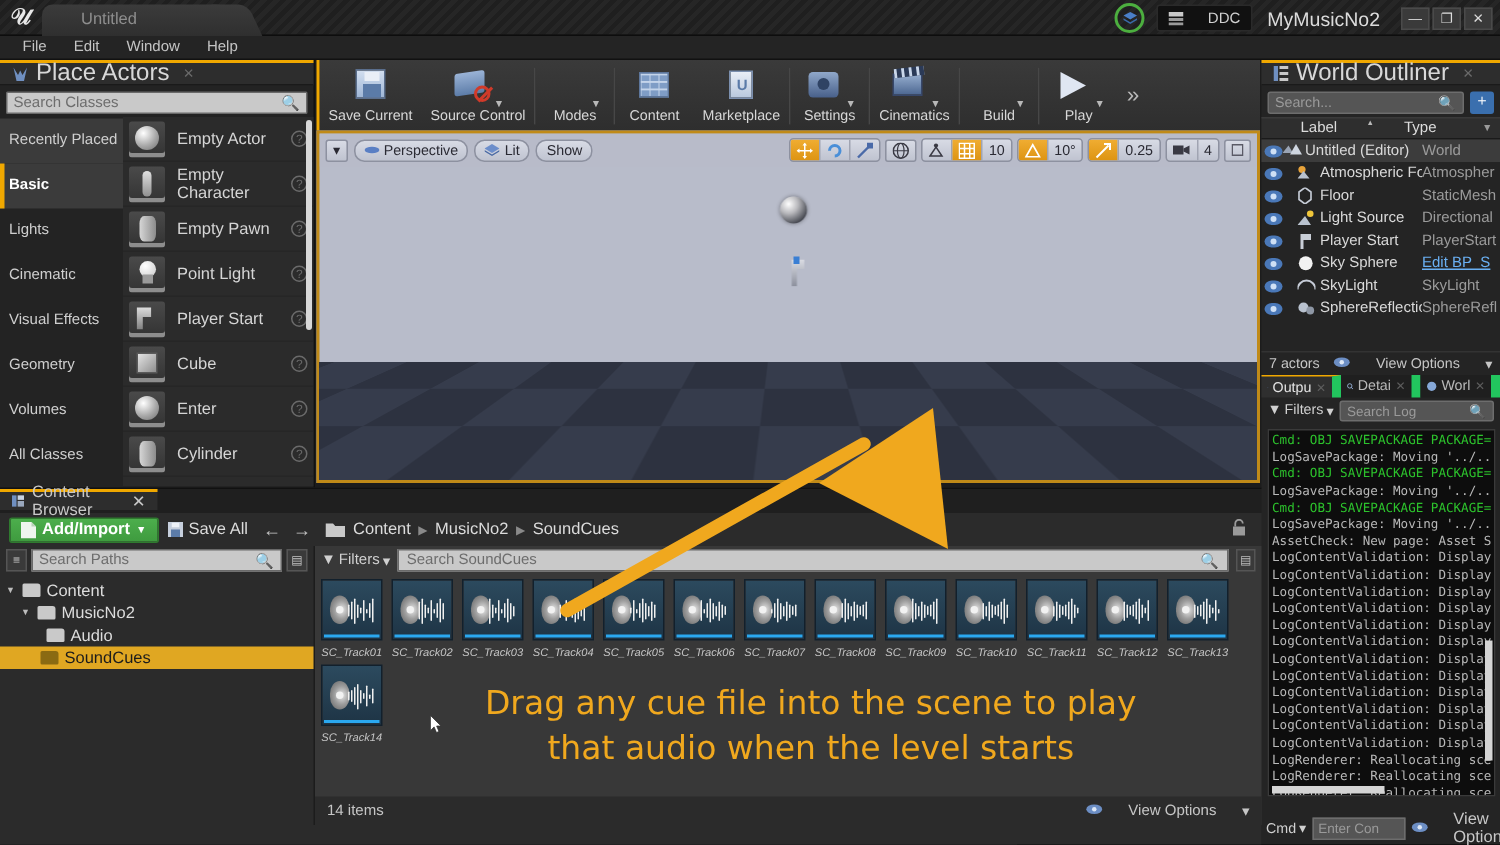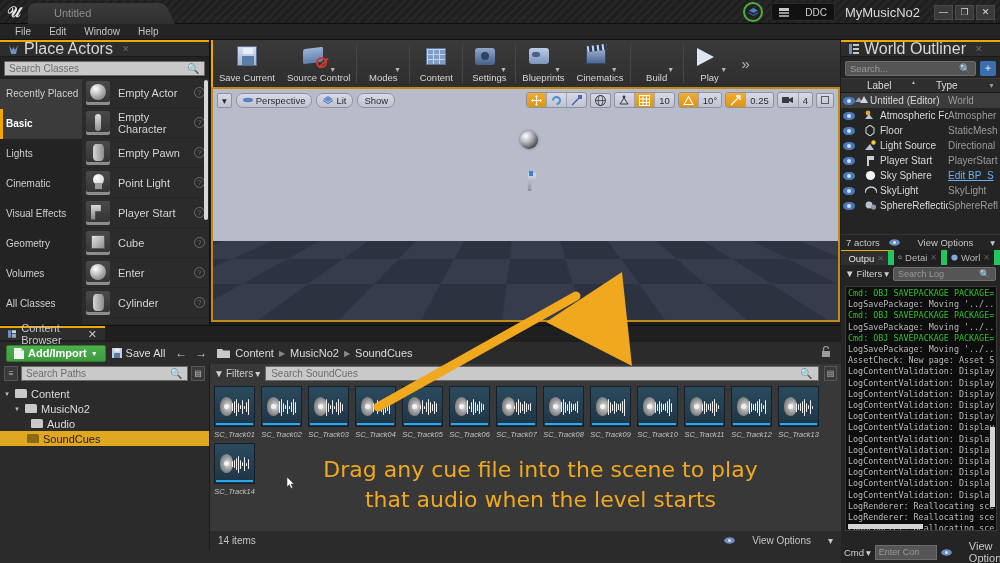--- a/index.html
+++ b/index.html
@@ -548,40 +548,39 @@
     </div>
     <div class="tb-sep"></div>
     <div class="tb-item">
       <div class="ti">
           <div class="ic">
             <div class="ic-content"></div>
           </div>
         </div>
       <div class="tl">Content</div>
     </div>
+    <div class="tb-item">
+      <div class="ti">
+          <div class="ic">
+            <div class="ic-market"></div>
+          </div>
+        </div>
+      <div class="tl">Marketplace</div>
+    </div>
     <div class="tb-sep"></div>
     <div class="tb-item">
       <div class="ti">
           <div class="ic">
             <div class="ic-settings"></div>
           </div>
           <span class="caret">▼</span>
         </div>
       <div class="tl">Settings</div>
     </div>
     <div class="tb-sep"></div>
-    <div class="tb-item">
-      <div class="ti">
-          <div class="ic">
-            <div class="ic-bp"></div>
-          </div>
-          <span class="caret">▼</span>
-        </div>
-      <div class="tl">Blueprints</div>
-    </div>
     <div class="tb-item">
       <div class="ti">
           <div class="ic">
             <div class="ic-cin"></div>
           </div>
           <span class="caret">▼</span>
         </div>
       <div class="tl">Cinematics</div>
     </div>
     <div class="tb-sep"></div>

